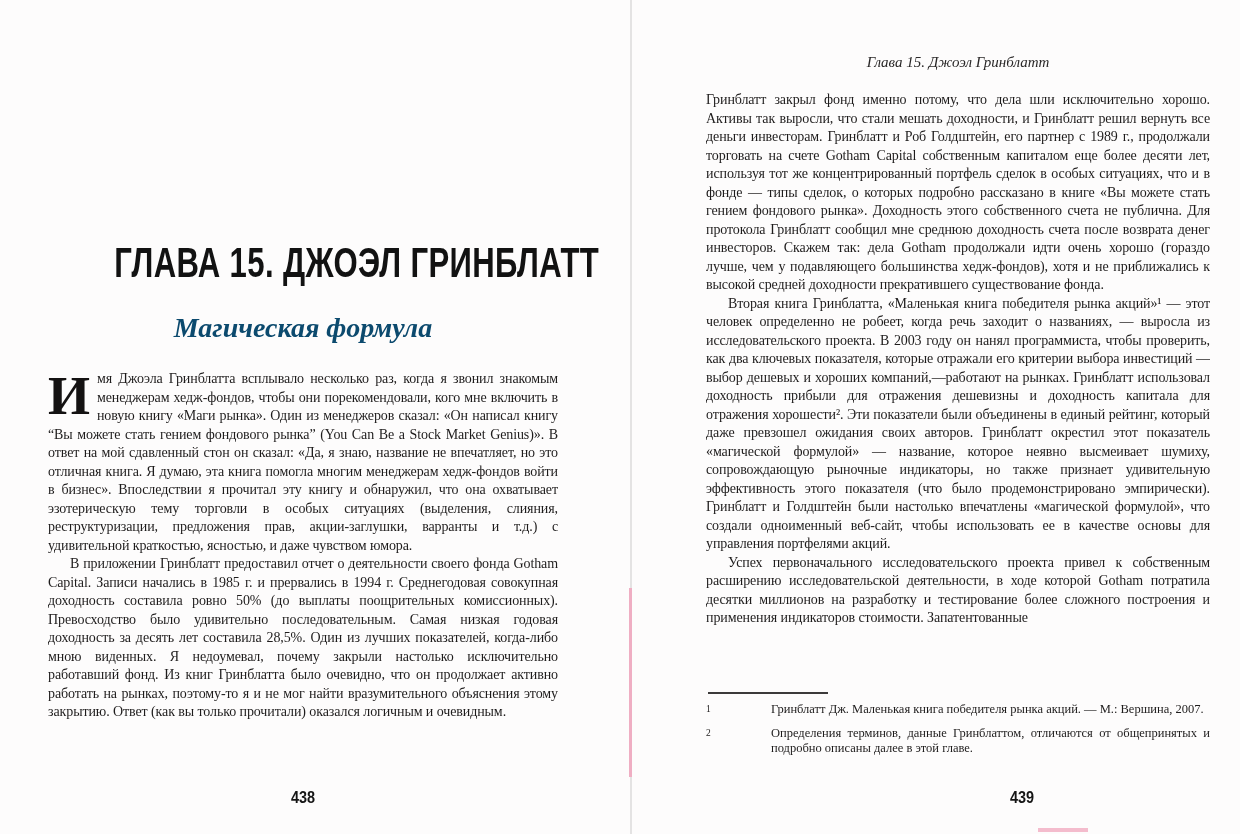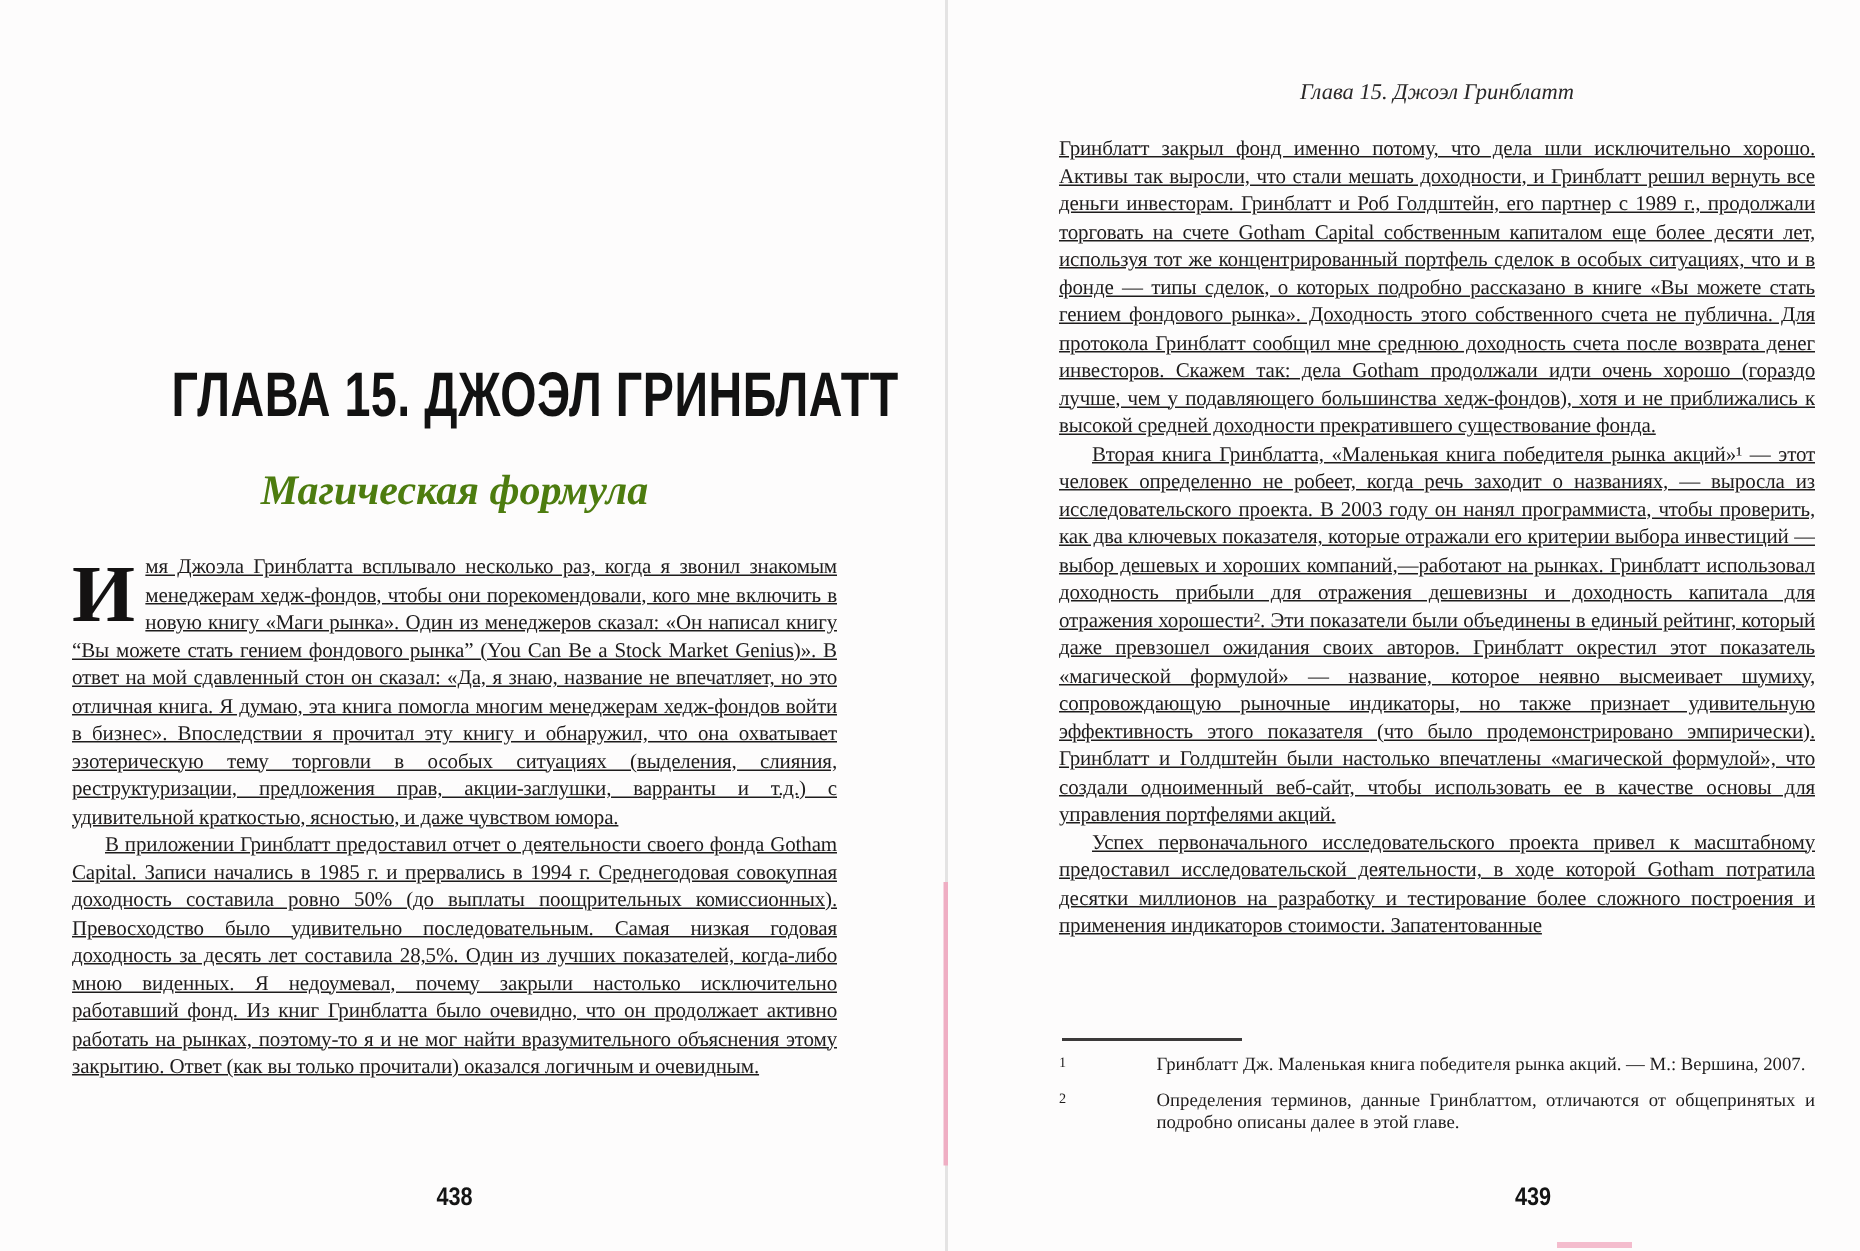--- a/index.html
+++ b/index.html
@@ -24,25 +24,25 @@
     font-family:"Liberation Sans", sans-serif;
     font-weight:700;font-size:42px;line-height:42px;
     text-align:center;color:#121212;letter-spacing:.5px;
     transform:scaleX(.74);transform-origin:50% 50%;
     white-space:nowrap;
   }
   h2.chapter-subtitle{
     margin:28px 0 0 0;padding:0;
     font-family:"Liberation Serif", serif;
     font-style:italic;font-weight:700;font-size:28px;line-height:32px;
-    text-align:center;color:#4d7c0f;
+    text-align:center;color:#0c4a6e;
   }
 
   
-  .body-text{font-size:14px;line-height:18.5px;text-align:justify;letter-spacing:-0.1px;text-decoration:underline;}
+  .body-text{font-size:14px;line-height:18.5px;text-align:justify;letter-spacing:-0.1px;}
   .left-body{margin-top:26px;height:418px;overflow:hidden;}
   .right-body{margin-top:21px;height:592px;overflow:hidden;}
   .para{margin:0;padding:0;}
   .para.indent{text-indent:22px;}
   .dropcap{
     float:left;
     font-weight:700;font-size:54px;line-height:42px;
     margin:5px 7px 0 0;color:#141212;
   }
 
@@ -89,21 +89,21 @@
 
   <div class="divider"></div>
   <div class="divider-highlight"></div>
 
   <div class="page right-page">
     <div class="running-header">Глава 15. Джоэл Гринблатт</div>
 
     <div class="body-text right-body">
       <p class="para">Гринблатт закрыл фонд именно потому, что дела шли исключительно хорошо. Активы так выросли, что стали мешать доходности, и Гринблатт решил вернуть все деньги инвесторам. Гринблатт и Роб Голдштейн, его партнер с 1989 г., продолжали торговать на счете Gotham Capital собственным капиталом еще более десяти лет, используя тот же концентрированный портфель сделок в особых ситуациях, что и в фонде — типы сделок, о которых подробно рассказано в книге «Вы можете стать гением фондового рынка». Доходность этого собственного счета не публична. Для протокола Гринблатт сообщил мне среднюю доходность счета после возврата денег инвесторов. Скажем так: дела Gotham продолжали идти очень хорошо (гораздо лучше, чем у подавляющего большинства хедж-фондов), хотя и не приближались к высокой средней доходности прекратившего существование фонда.</p>
       <p class="para indent">Вторая книга Гринблатта, «Маленькая книга победителя рынка акций»¹ — этот человек определенно не робеет, когда речь заходит о названиях, — выросла из исследовательского проекта. В 2003 году он нанял программиста, чтобы проверить, как два ключевых показателя, которые отражали его критерии выбора инвестиций — выбор дешевых и хороших компаний,—работают на рынках. Гринблатт использовал доходность прибыли для отражения дешевизны и доходность капитала для отражения хорошести². Эти показатели были объединены в единый рейтинг, который даже превзошел ожидания своих авторов. Гринблатт окрестил этот показатель «магической формулой» — название, которое неявно высмеивает шумиху, сопровождающую рыночные индикаторы, но также признает удивительную эффективность этого показателя (что было продемонстрировано эмпирически). Гринблатт и Голдштейн были настолько впечатлены «магической формулой», что создали одноименный веб-сайт, чтобы использовать ее в качестве основы для управления портфелями акций.</p>
-      <p class="para indent">Успех первоначального исследовательского проекта привел к масштабному предоставил исследовательской деятельности, в ходе которой Gotham потратила десятки миллионов на разработку и тестирование более сложного построения и применения индикаторов стоимости. Запатентованные</p>
+      <p class="para indent">Успех первоначального исследовательского проекта привел к собственным расширению исследовательской деятельности, в ходе которой Gotham потратила десятки миллионов на разработку и тестирование более сложного построения и применения индикаторов стоимости. Запатентованные</p>
     </div>
 
     <div class="footnotes">
       <div class="fn-rule"></div>
       <div class="footnote">
         <span class="fn-marker">1</span>
         <span class="fn-text">Гринблатт Дж. Маленькая книга победителя рынка акций. — М.: Вершина, 2007.</span>
       </div>
       <div class="footnote">
         <span class="fn-marker">2</span>

